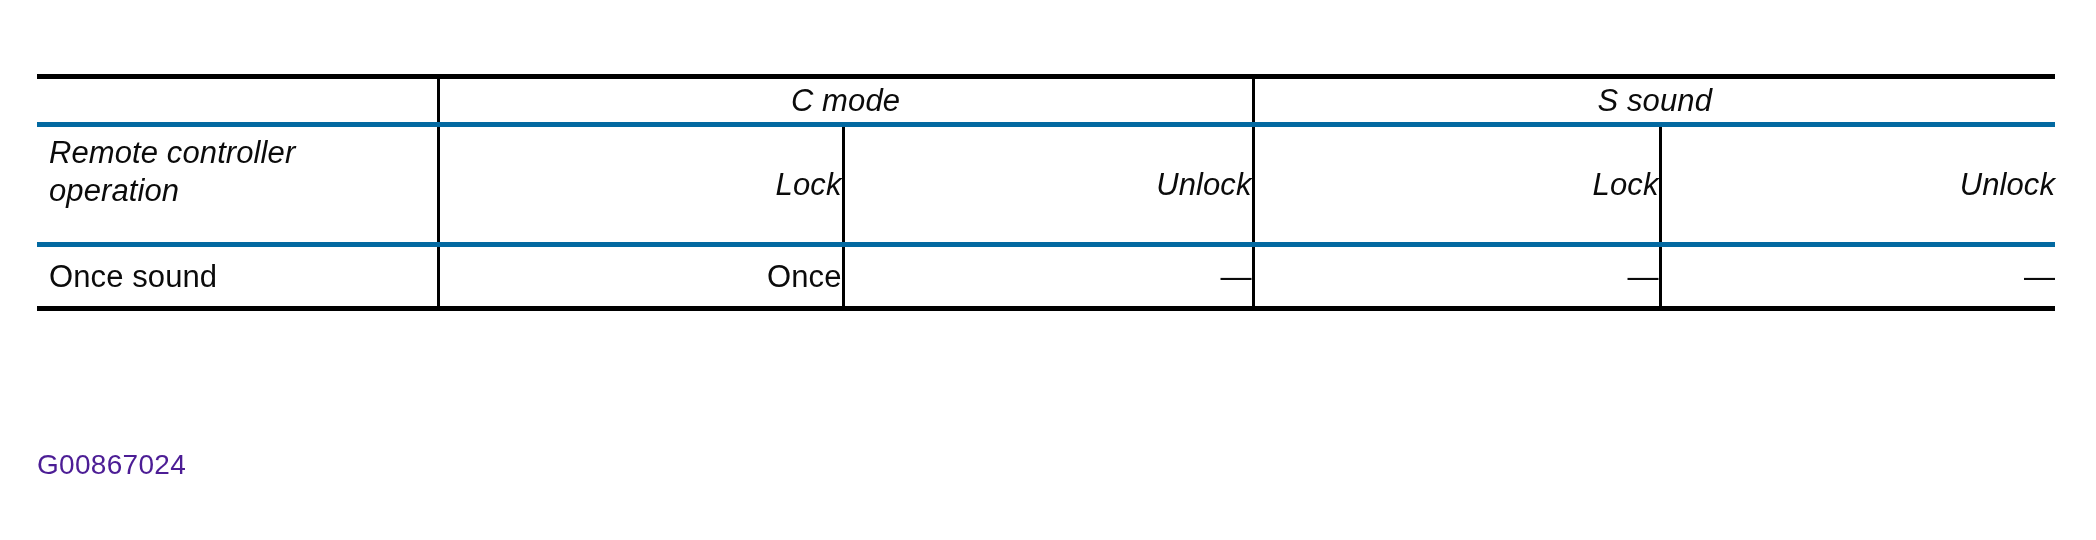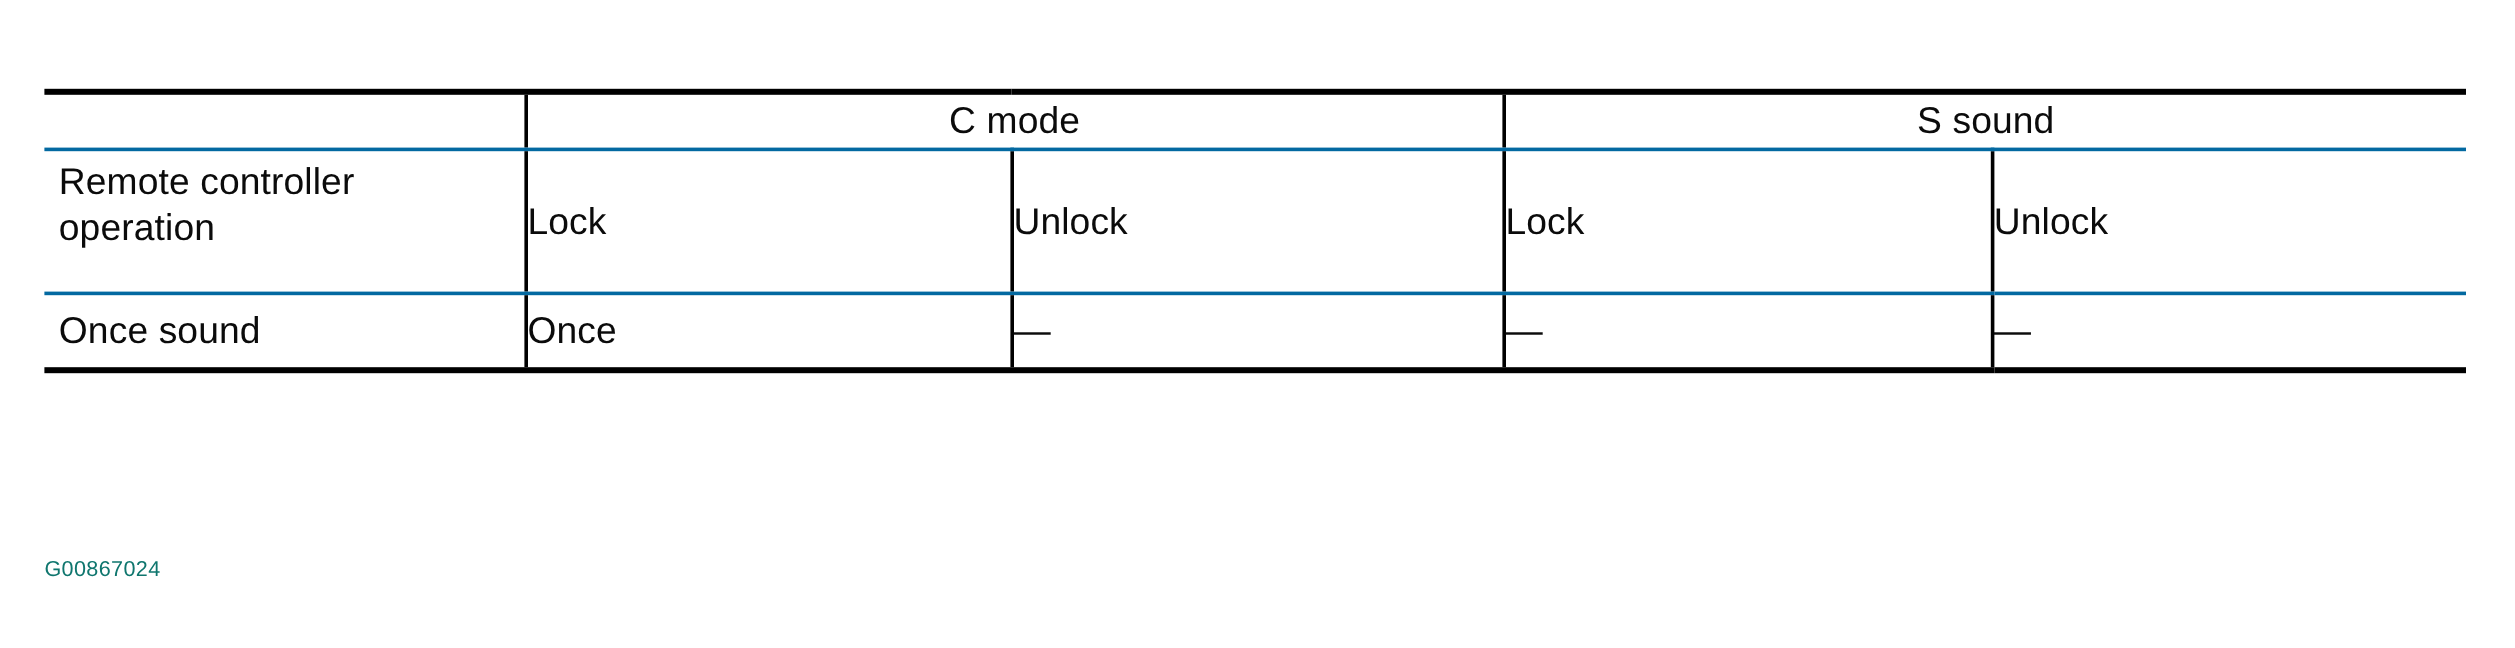--- a/index.html
+++ b/index.html
@@ -43,21 +43,21 @@
     font-weight: normal;
     font-size: 31px;
     line-height: 1.22;
     letter-spacing: 0.1px;
     color: #0b0b0b;
   }
 
   
   .rule-top    { border-top: 5px solid #000; }
   .rule-bottom { border-bottom: 5px solid #000; }
-  .rule-mid    { border-bottom: 3px solid #0369a1; }
+  .rule-mid    { border-bottom: 5px solid #0369a1; font-style: italic; }
 
   
   .vsep-left  { border-left: 3px solid #000; }
 
   
   tr.header-row   { height: 48px; }
   tr.body-row-1   { height: 120px; margin-top: 34px; }
   tr.body-row-2   { height: 106px; }
   tr.body-row-3   { height: 64px; }
 
@@ -66,40 +66,40 @@
     text-align: left;
     padding: 7px 14px 7px 12px;
     vertical-align: top;
   }
   td.label-cell.single {
     vertical-align: middle;
     padding-top: 0;
     padding-bottom: 0;
   }
   td.data-cell {
-    text-align: left;
+    text-align: right;
     vertical-align: middle;
   }
   td.group-cell {
     text-align: center;
     vertical-align: middle;
   }
   td.corner-cell {
     background: #ffffff;
   }
 
   
   .figure-caption {
     position: absolute;
     left: 37px;
-    top: 464px;
-    font-size: 18px;
+    top: 448px;
+    font-size: 28px;
     line-height: 1.2;
     letter-spacing: 0.3px;
-    color: #0f766e;
+    color: #4c1d95;
     white-space: nowrap;
   }
 </style>
 </head>
 <body>
 
 <div class="page">
 
   <table class="spec-table">
     <colgroup>

